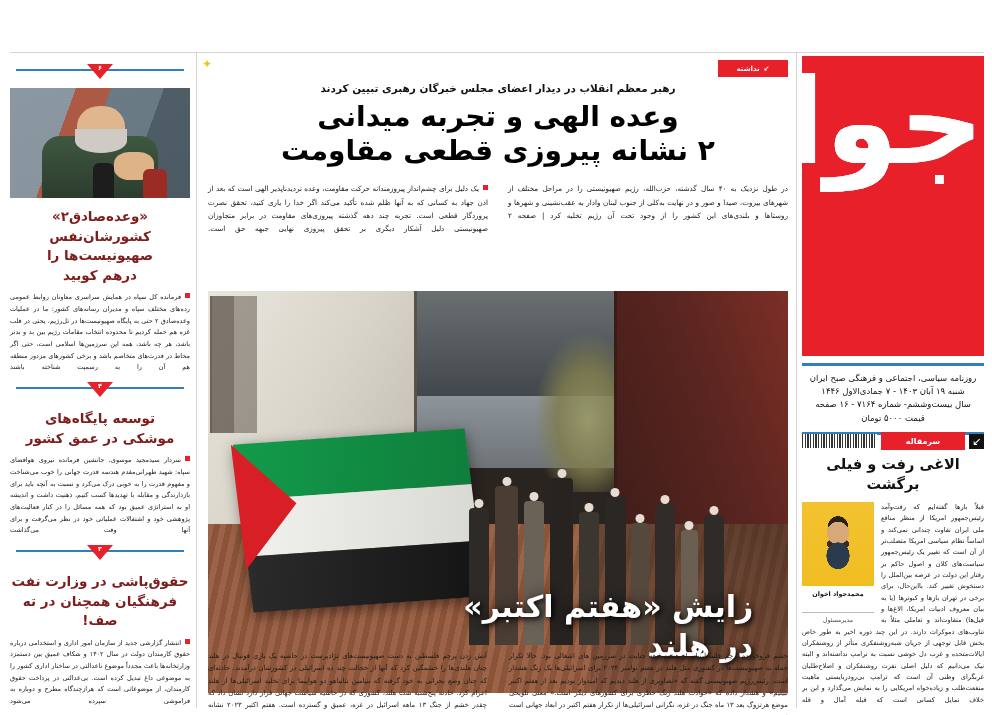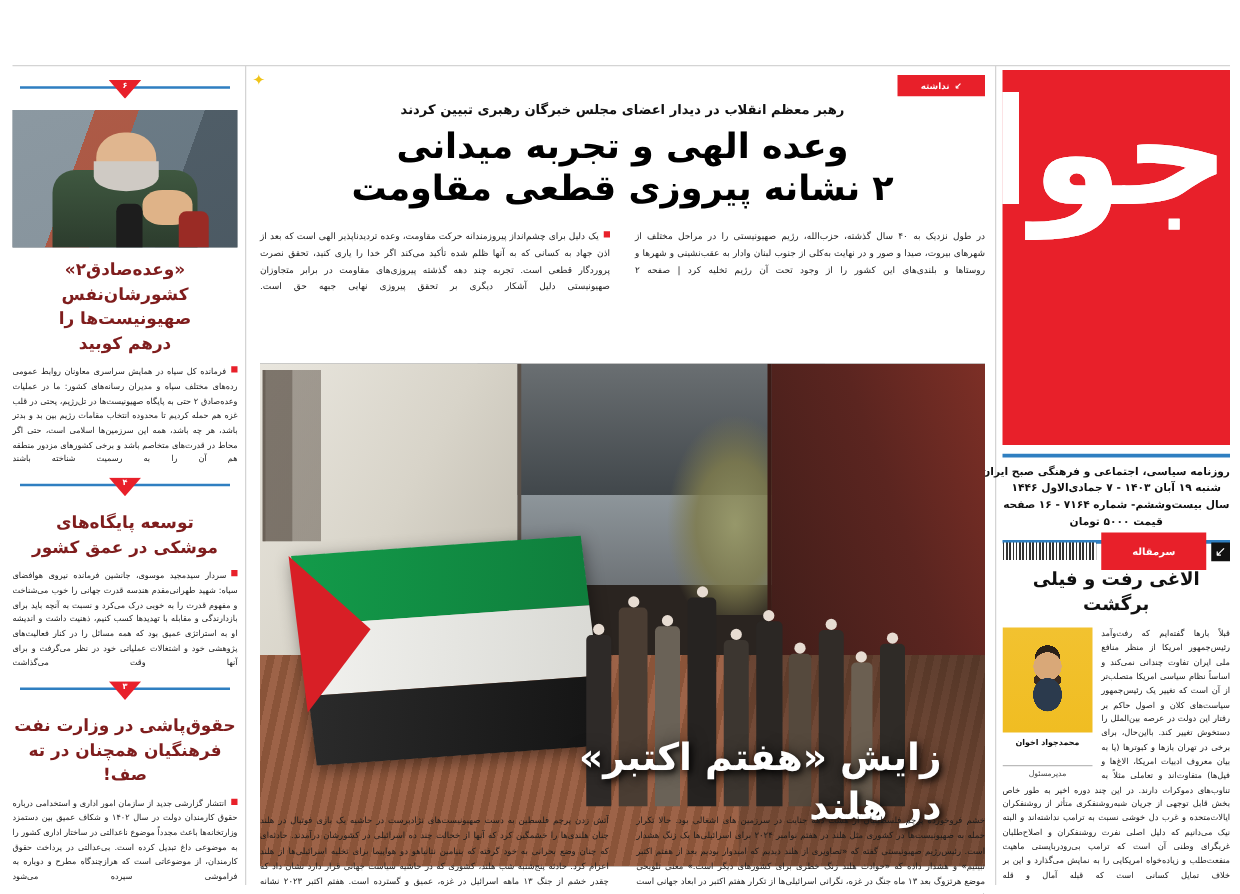--- a/index.html
+++ b/index.html
@@ -51,21 +51,21 @@
     text-shadow: 0 0 0 #fff;
   }
   .masthead-rule {
     height: 3px; background: #2f7fc1; margin: 7px 0 6px 0;
   }
   .masthead-info {
     text-align: center;
     font-size: 8.5px;
     line-height: 1.55;
     color: #111;
-    font-weight: bold;
+    font-weight: normal;
     direction: rtl;
   }
   .masthead-info div { white-space: nowrap; }
 
   
   #sarmaghale-bar {
     position: absolute;
     top: 433px; right: 8px;
     width: 182px; height: 16px;
     display: flex; flex-direction: row; align-items: center;
@@ -73,21 +73,21 @@
   }
   .barcode {
     flex: 1; height: 14px;
     background: repeating-linear-gradient(to right,
       #333 0px, #333 1px, #fff 1px, #fff 3px,
       #333 3px, #333 4px, #fff 4px, #fff 5px,
       #333 5px, #333 7px, #fff 7px, #fff 8px);
     margin-right: 4px;
   }
   .sar-label {
-    width: 84px; height: 30px;
+    width: 84px; height: 18px;
     background: #e8202a; color: #fff;
     font-size: 8px; font-weight: bold;
     display: flex; align-items: center; justify-content: center;
     letter-spacing: 0.5px;
   }
   .sar-arrow {
     width: 15px; height: 15px;
     background: #111; color: #fff;
     margin-left: 4px;
     display: flex; align-items: center; justify-content: center;

